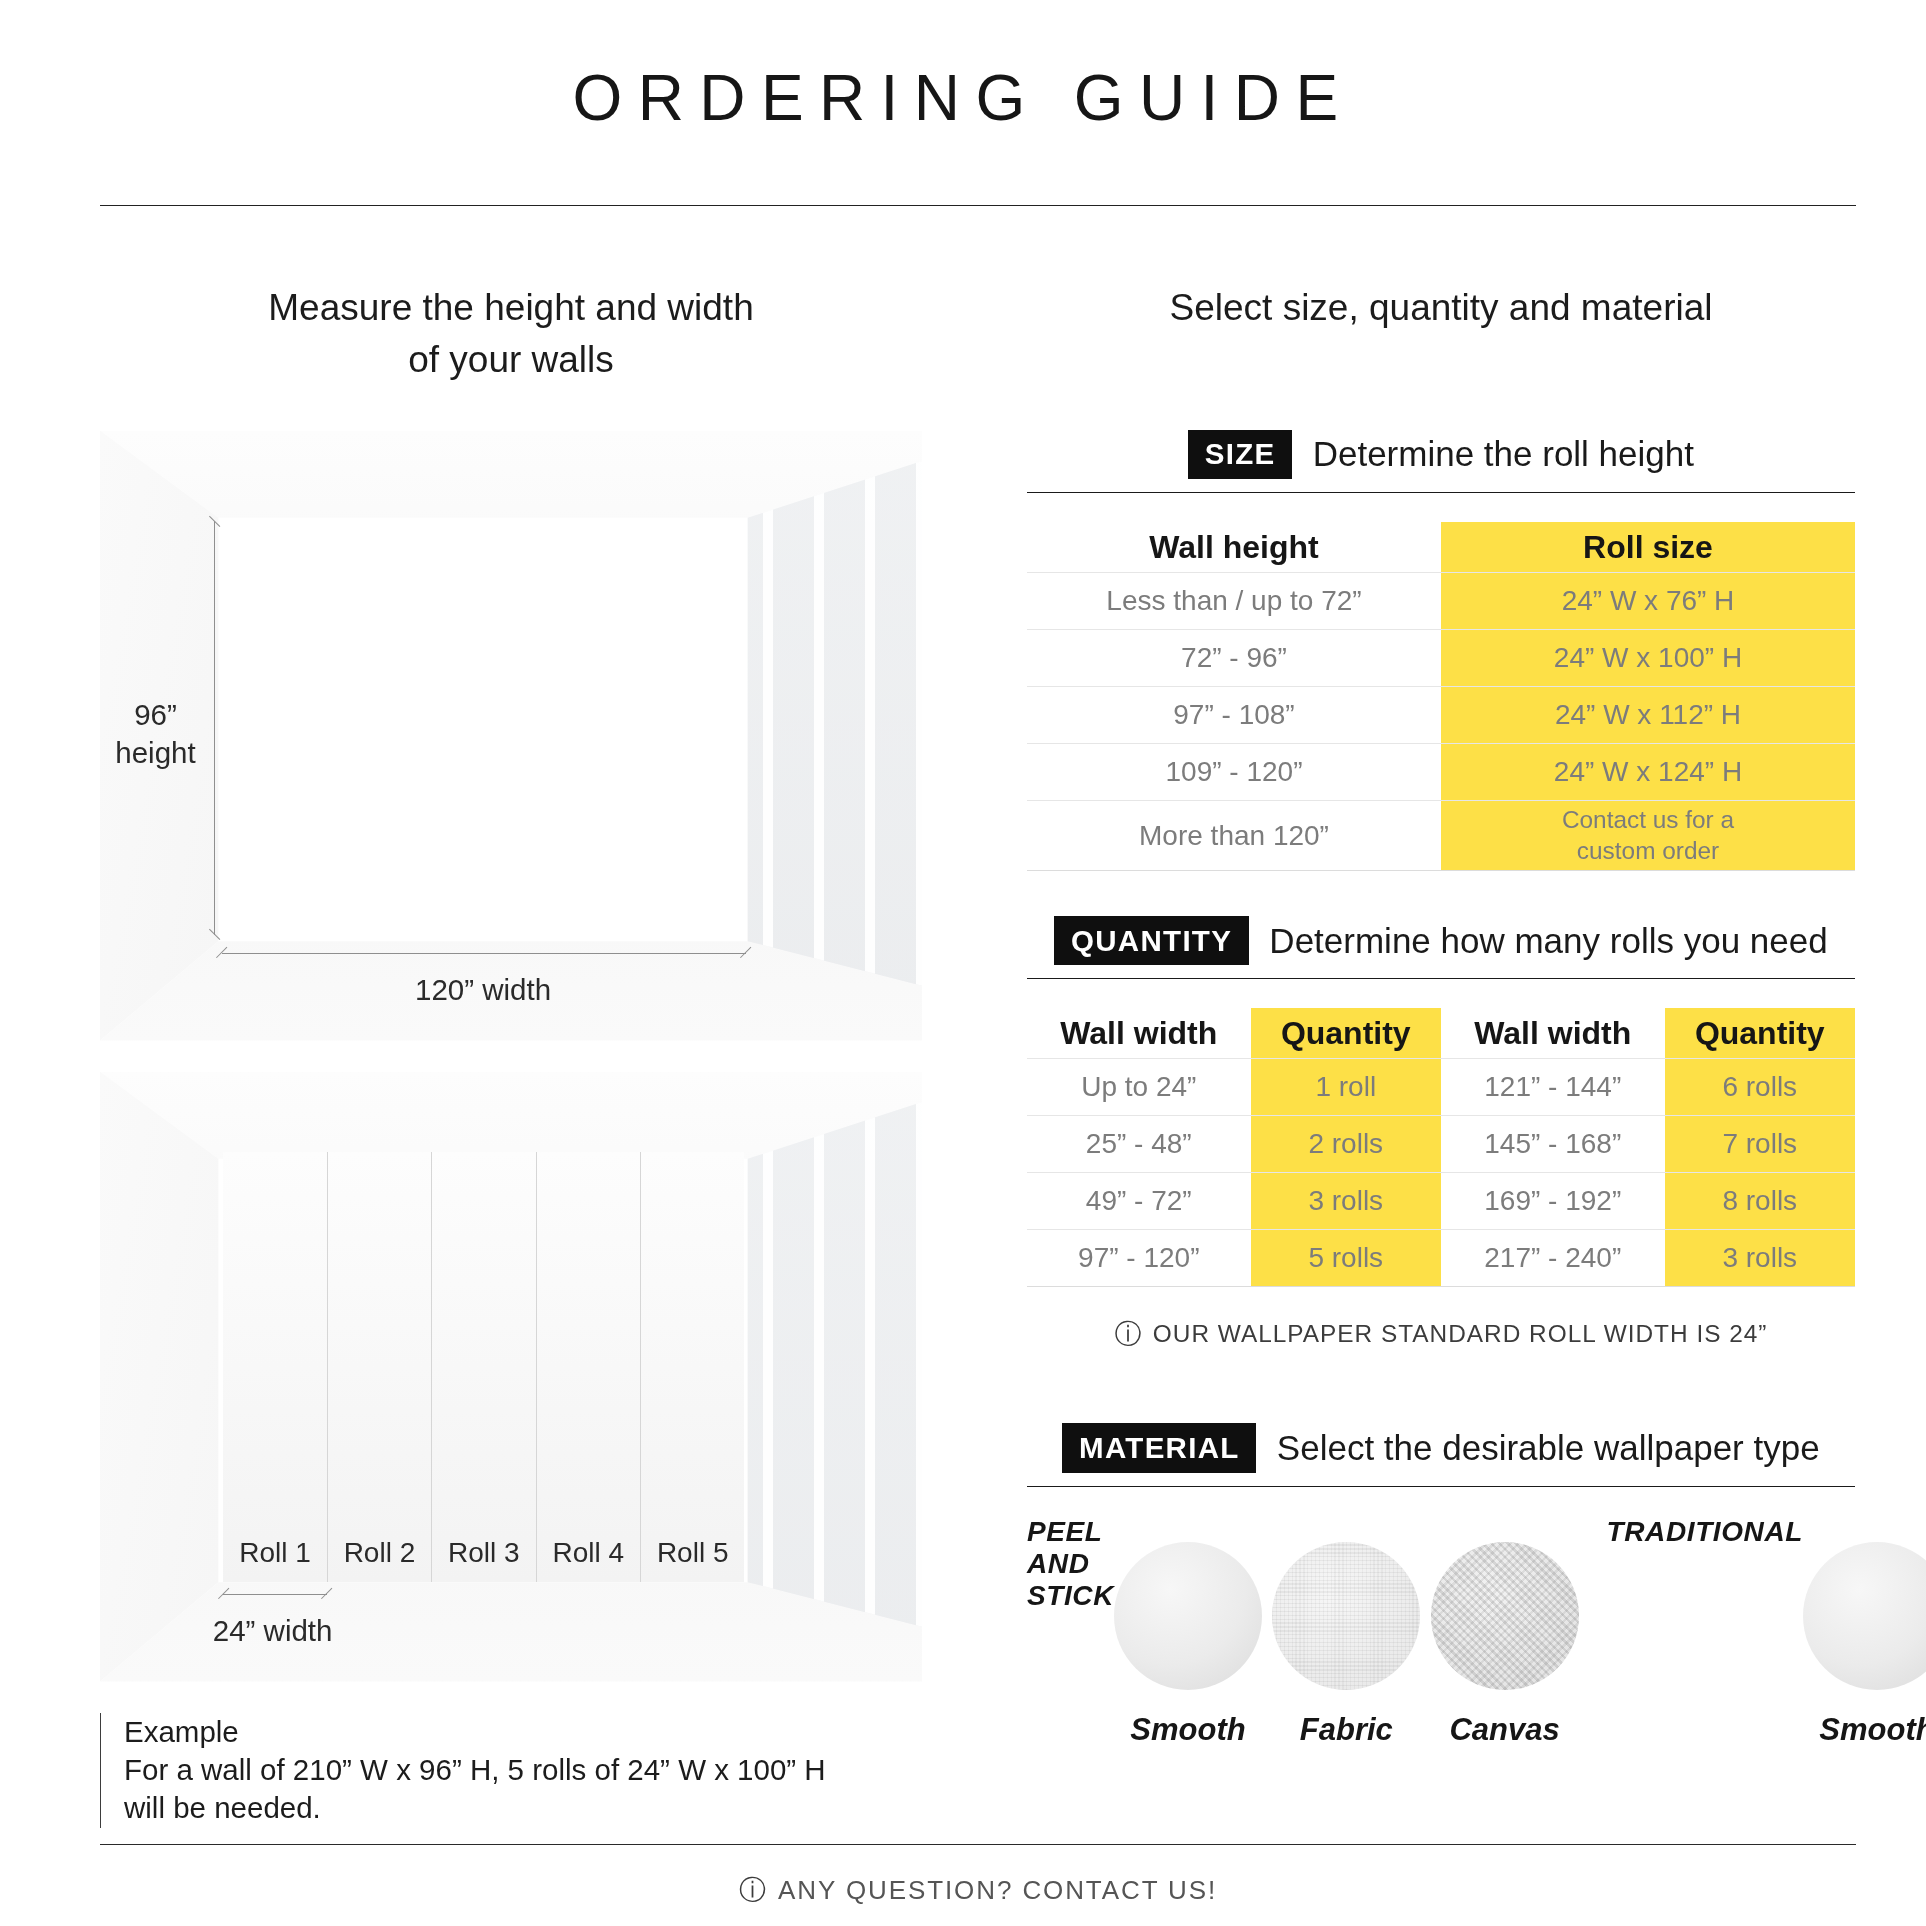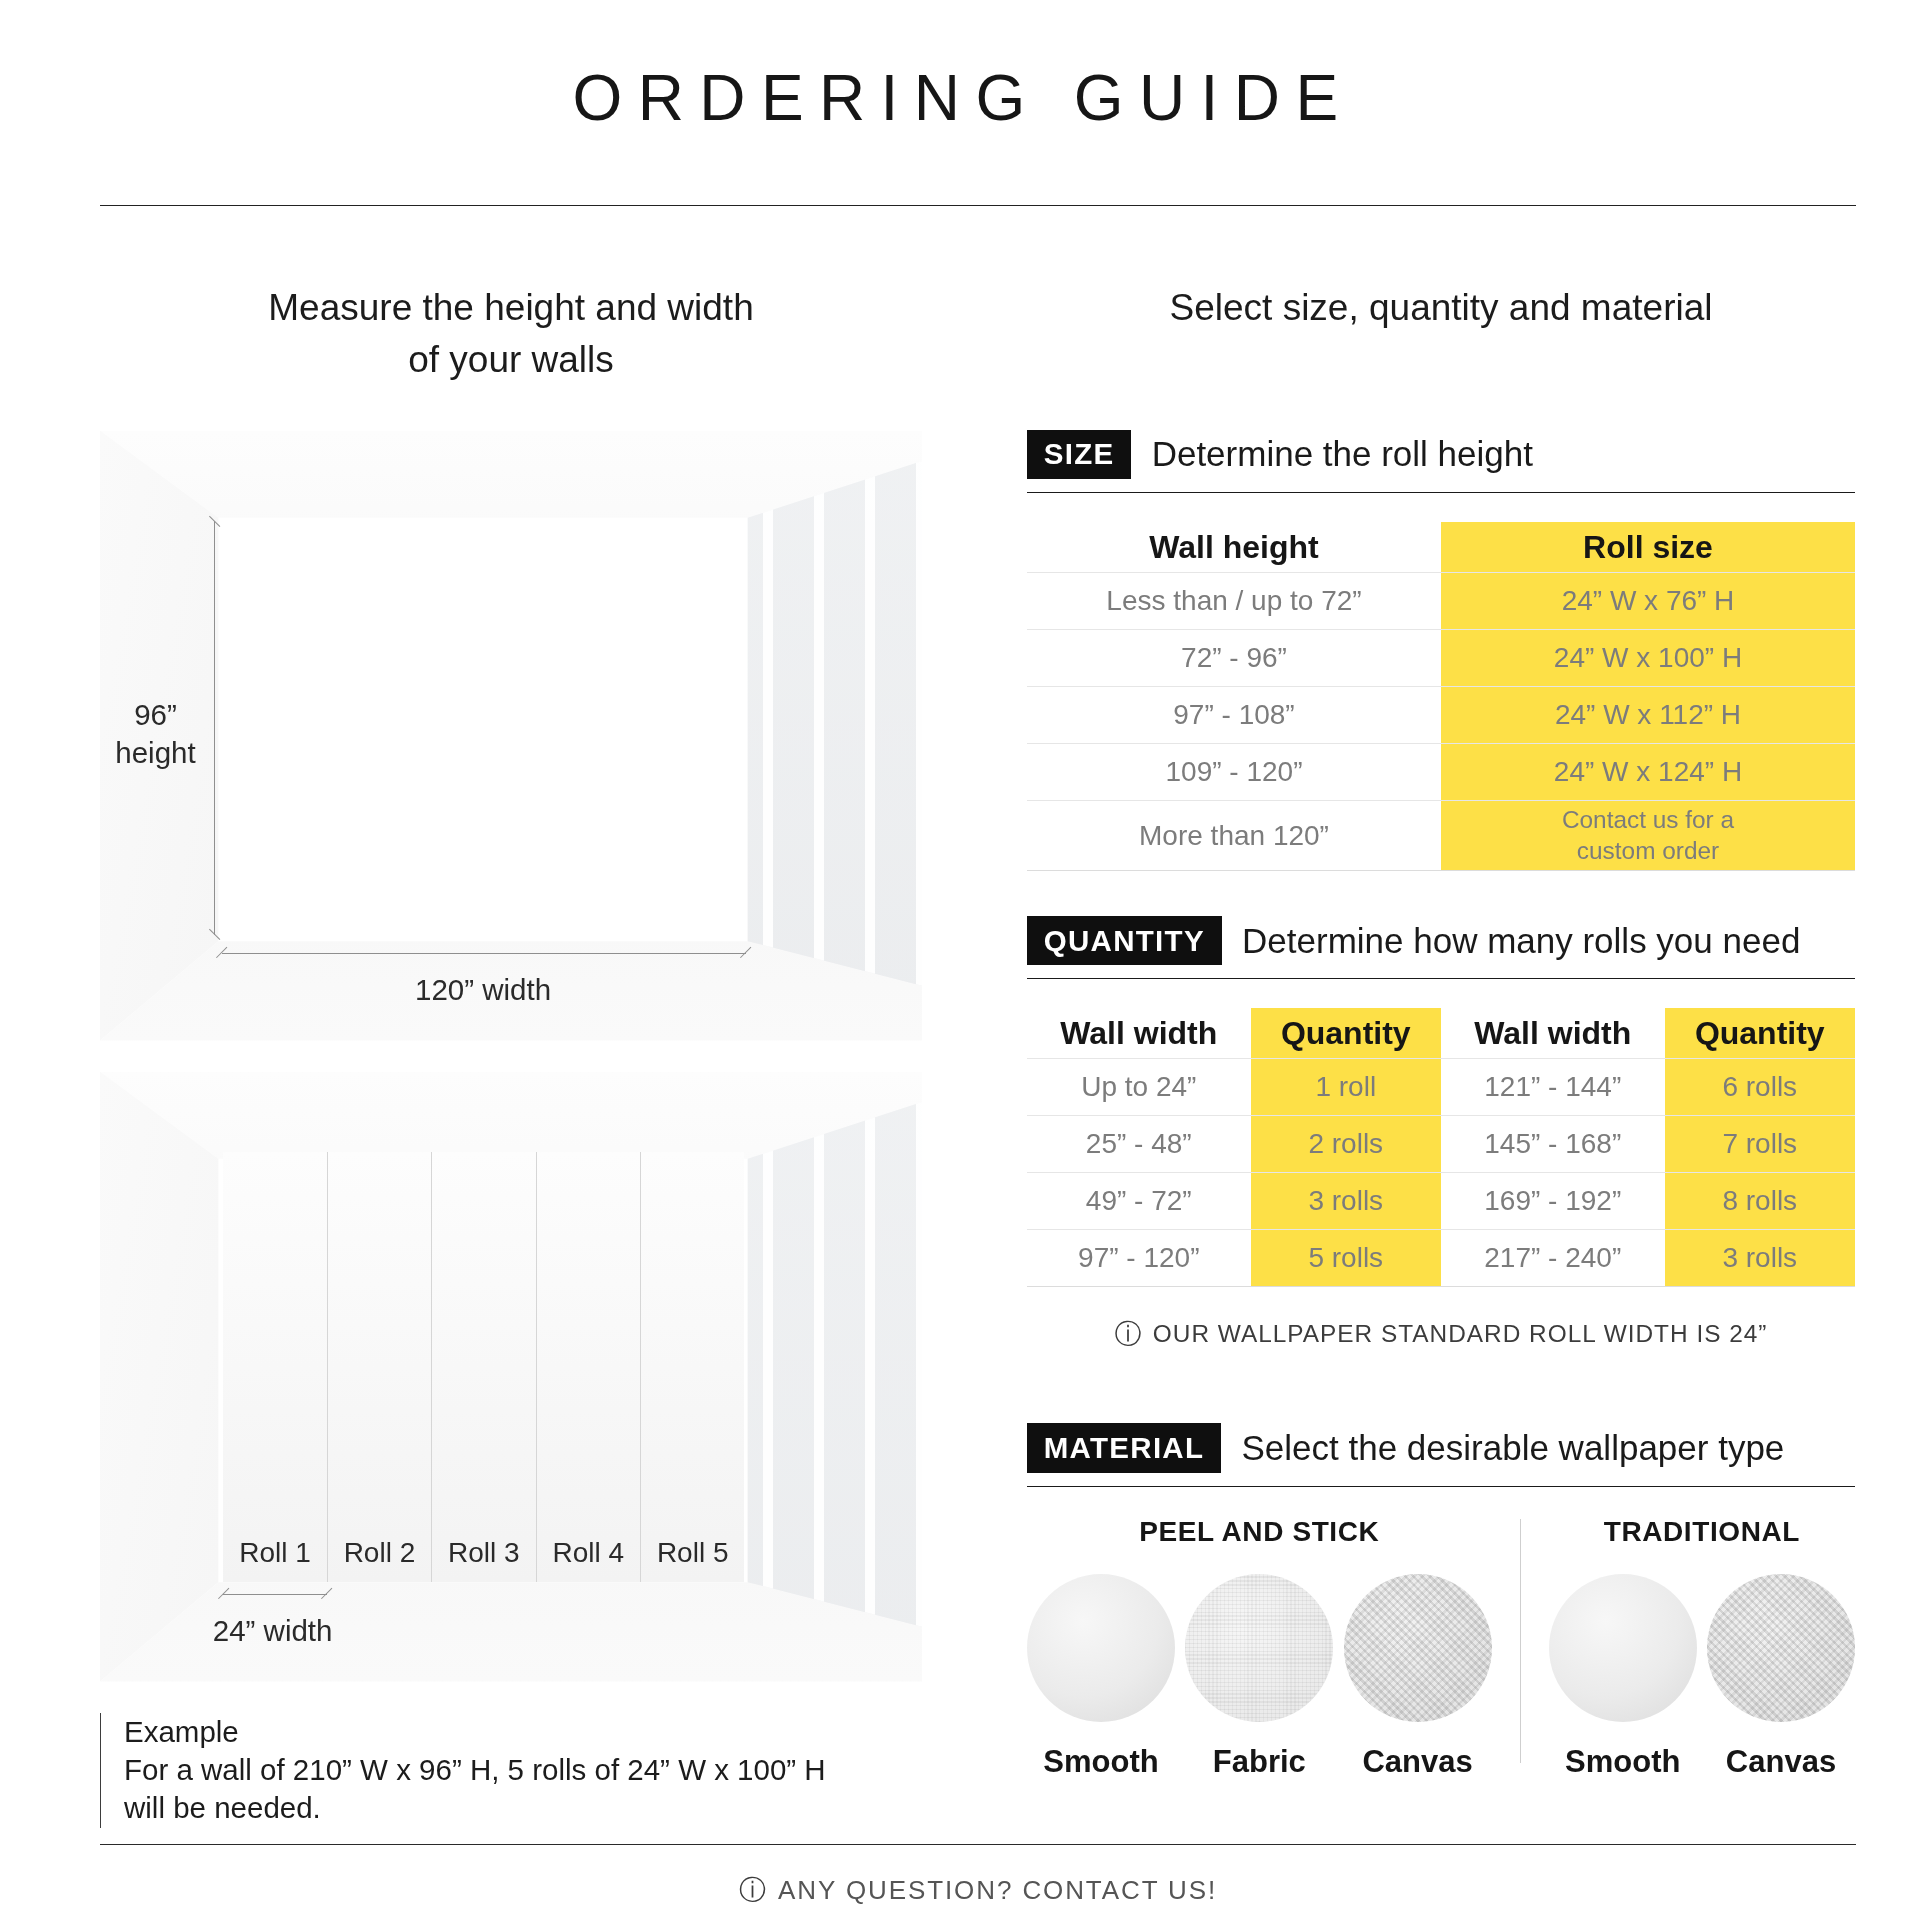--- a/index.html
+++ b/index.html
@@ -63,21 +63,21 @@
 
   
   .example { margin-top: 31px; border-left: 1.9px solid #3d3d3d; padding-left: 23px;
              font-size: 29.5px; line-height: 1.3; color: #1c1c1c; }
 
   
   .block-size { margin-top: 96px; }
   .block-qty  { margin-top: 45px; }
   .block-mat  { margin-top: 71px; }
   .section-head { display: flex; align-items: center; gap: 20.5px;
-                  border-bottom: 1.9px solid #1a1a1a; padding-bottom: 13px; }
+                  border-bottom: 1.9px solid #1a1a1a; padding-bottom: 13px; justify-content: center; }
   .badge { display: inline-flex; align-items: center; background: #0f0f0f; color: #ffffff;
            font-weight: 700; font-size: 29.5px; padding: 7.7px 16.7px; letter-spacing: 1.3px; }
   .section-sub { font-size: 35px; color: #1a1a1a; }
 
   
   .tbl { margin-top: 29px; border-bottom: 1.3px solid #dcdcdc; }
   .t-row { display: grid; border-top: 1.3px solid #e6e6e6; }
   .t-row.t-head { border-top: none; }
   .size-tbl .t-row { grid-template-columns: 1fr 1fr; }
   .qty-tbl  .t-row { grid-template-columns: 1.08fr 0.92fr 1.08fr 0.92fr; }
@@ -87,21 +87,21 @@
   .shaded { background: #fde047; }
   .t-cell.small { font-size: 24.4px; line-height: 1.25; min-height: 67px; }
 
   
   .note { margin-top: 29px; display: flex; justify-content: center; align-items: center; gap: 10.3px;
           font-size: 24.4px; letter-spacing: 1px; color: #3c3c3c; }
   .info-icon { font-size: 27px; color: #3c3c3c; }
 
   
   .material-row { display: flex; margin-top: 29px; align-items: flex-start; justify-content: space-between; }
-  .mat-group { display: flex; flex-direction: column; align-items: center; }
+  .mat-group { display: flex; flex-direction: row; align-items: flex-start; font-style: italic; }
   .mat-title { font-size: 28px; font-weight: 700; letter-spacing: 0.6px; color: #161616; }
   .mat-options { display: flex; gap: 10.3px; margin-top: 26px; }
   .mat-option { display: flex; flex-direction: column; align-items: center; }
   .swatch { width: 148px; height: 148px; border-radius: 50%; }
   .mat-label { margin-top: 22.5px; font-size: 31px; font-weight: 700; color: #161616; }
   .mat-divider { width: 1.3px; background: #cfcfcf; height: 244px; margin: 3.2px 14px 0; }
   .tex-smooth { background: radial-gradient(circle at 38% 32%, #f7f7f7 0%, #ebebeb 55%, #dadada 100%); }
   .tex-fabric { background-color: #eeeeee;
     background-image: repeating-linear-gradient(0deg, rgba(0,0,0,0.05) 0 1.3px, transparent 1.3px 3.9px),
                       repeating-linear-gradient(90deg, rgba(0,0,0,0.04) 0 1.3px, transparent 1.3px 3.9px),

